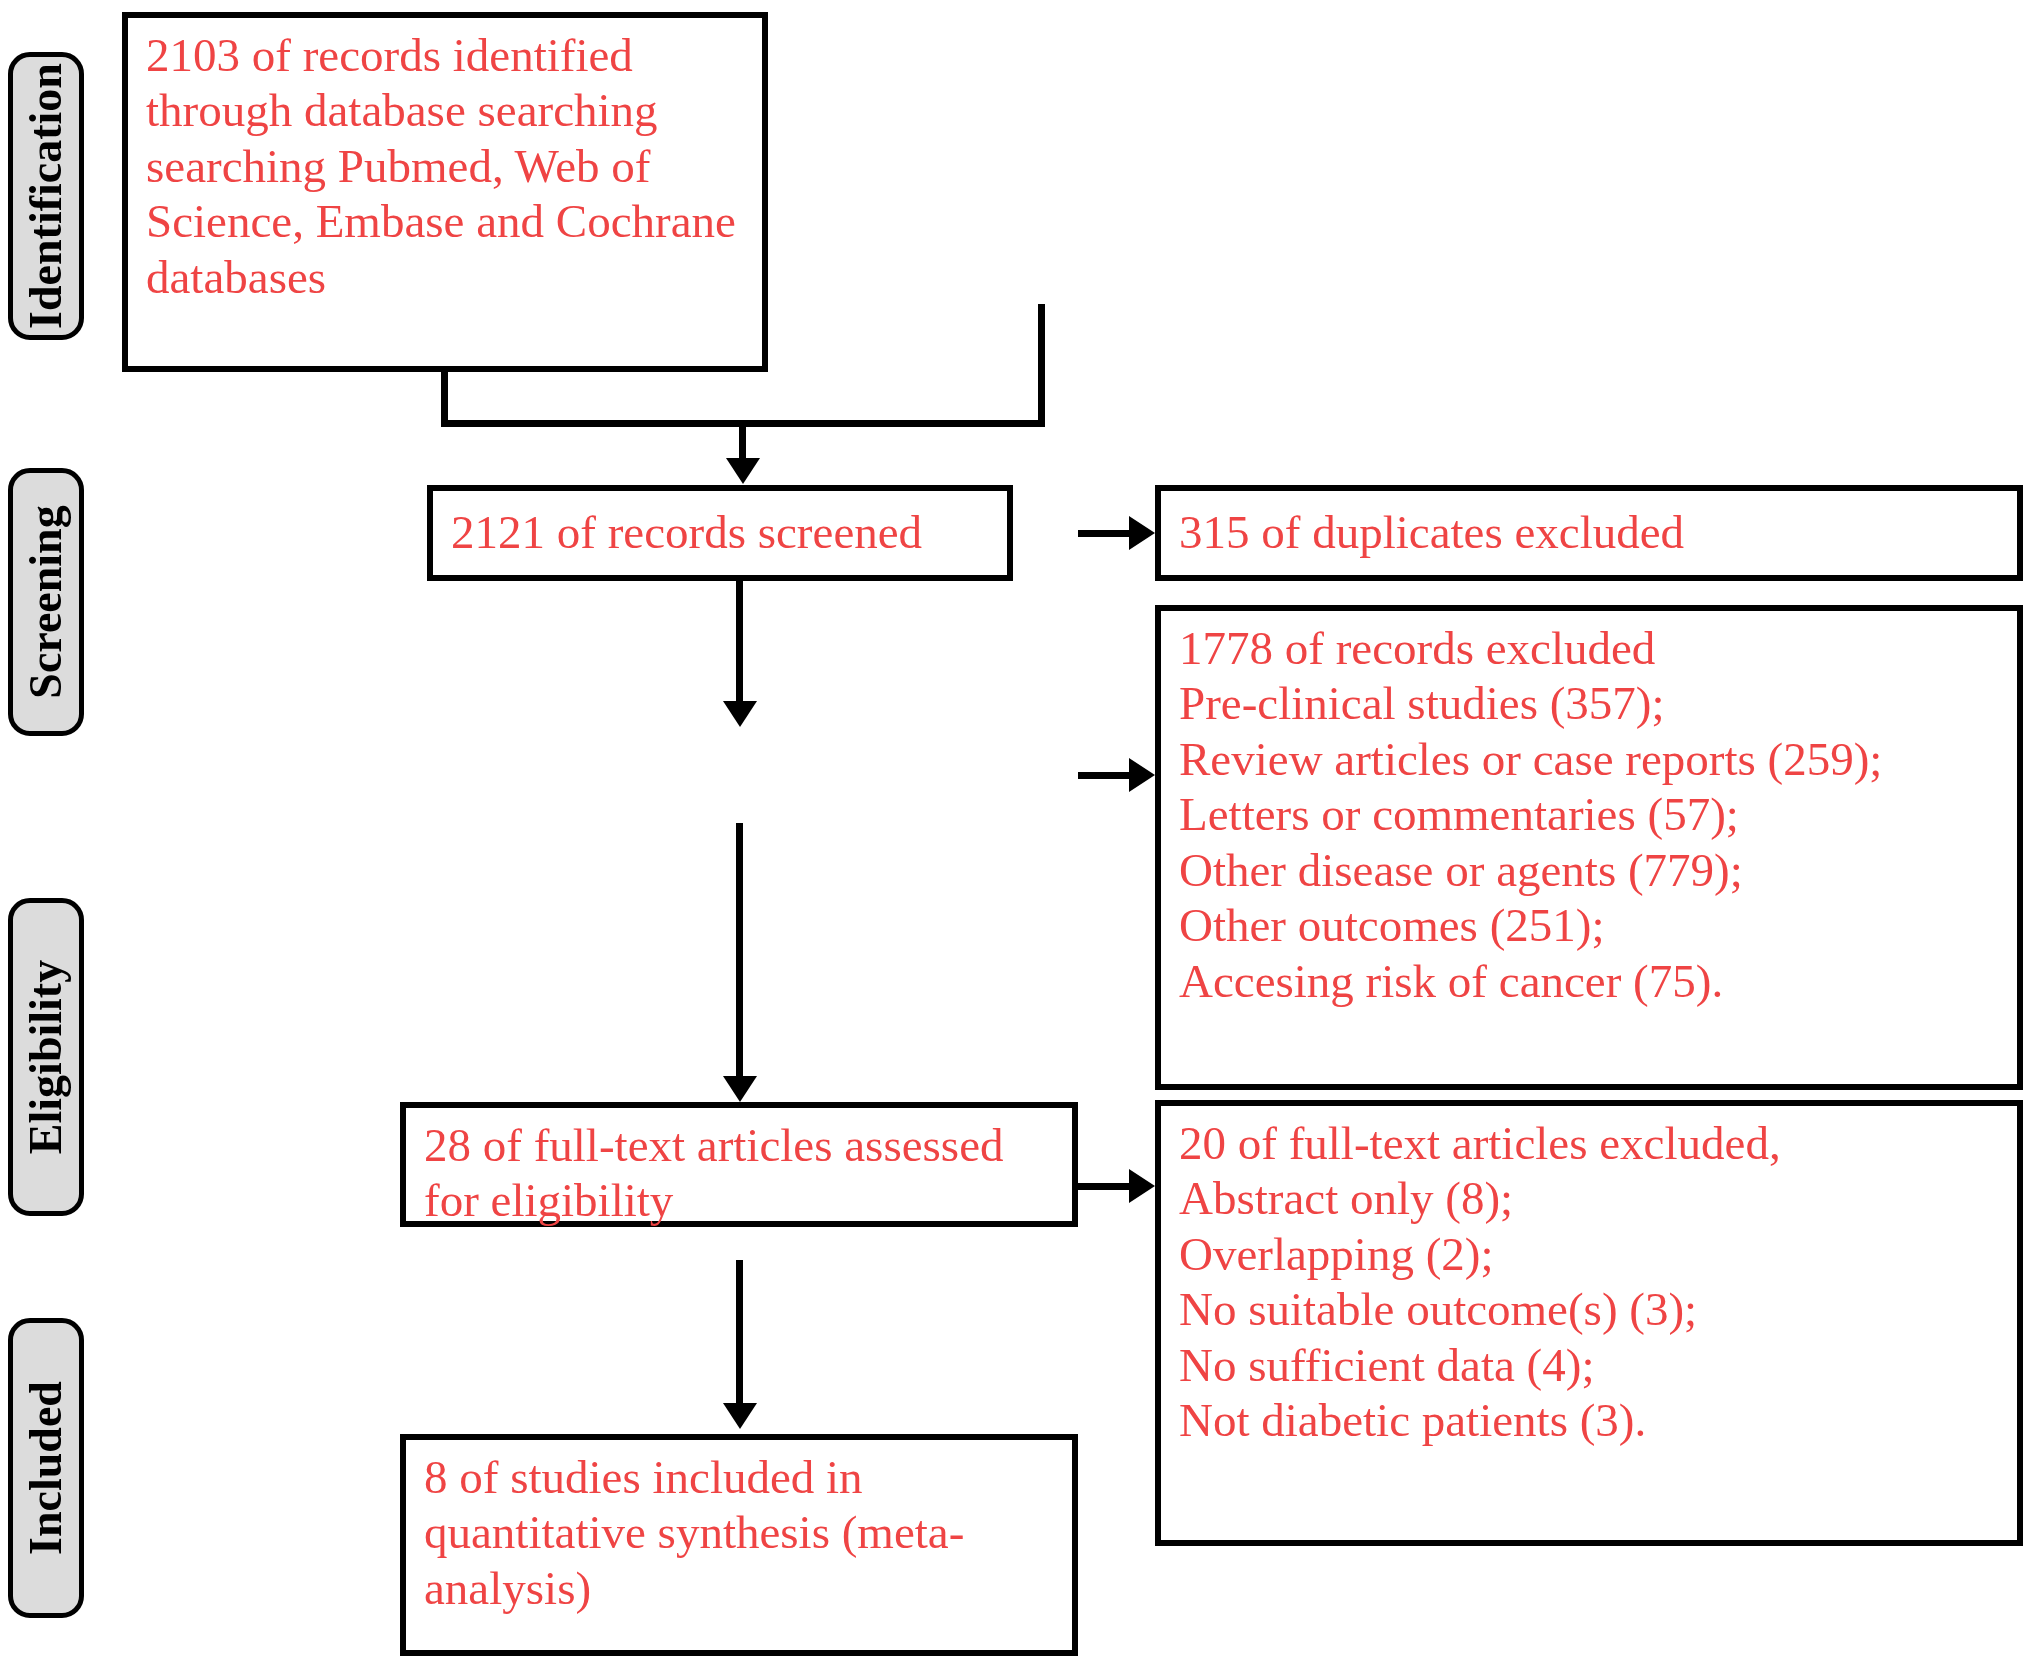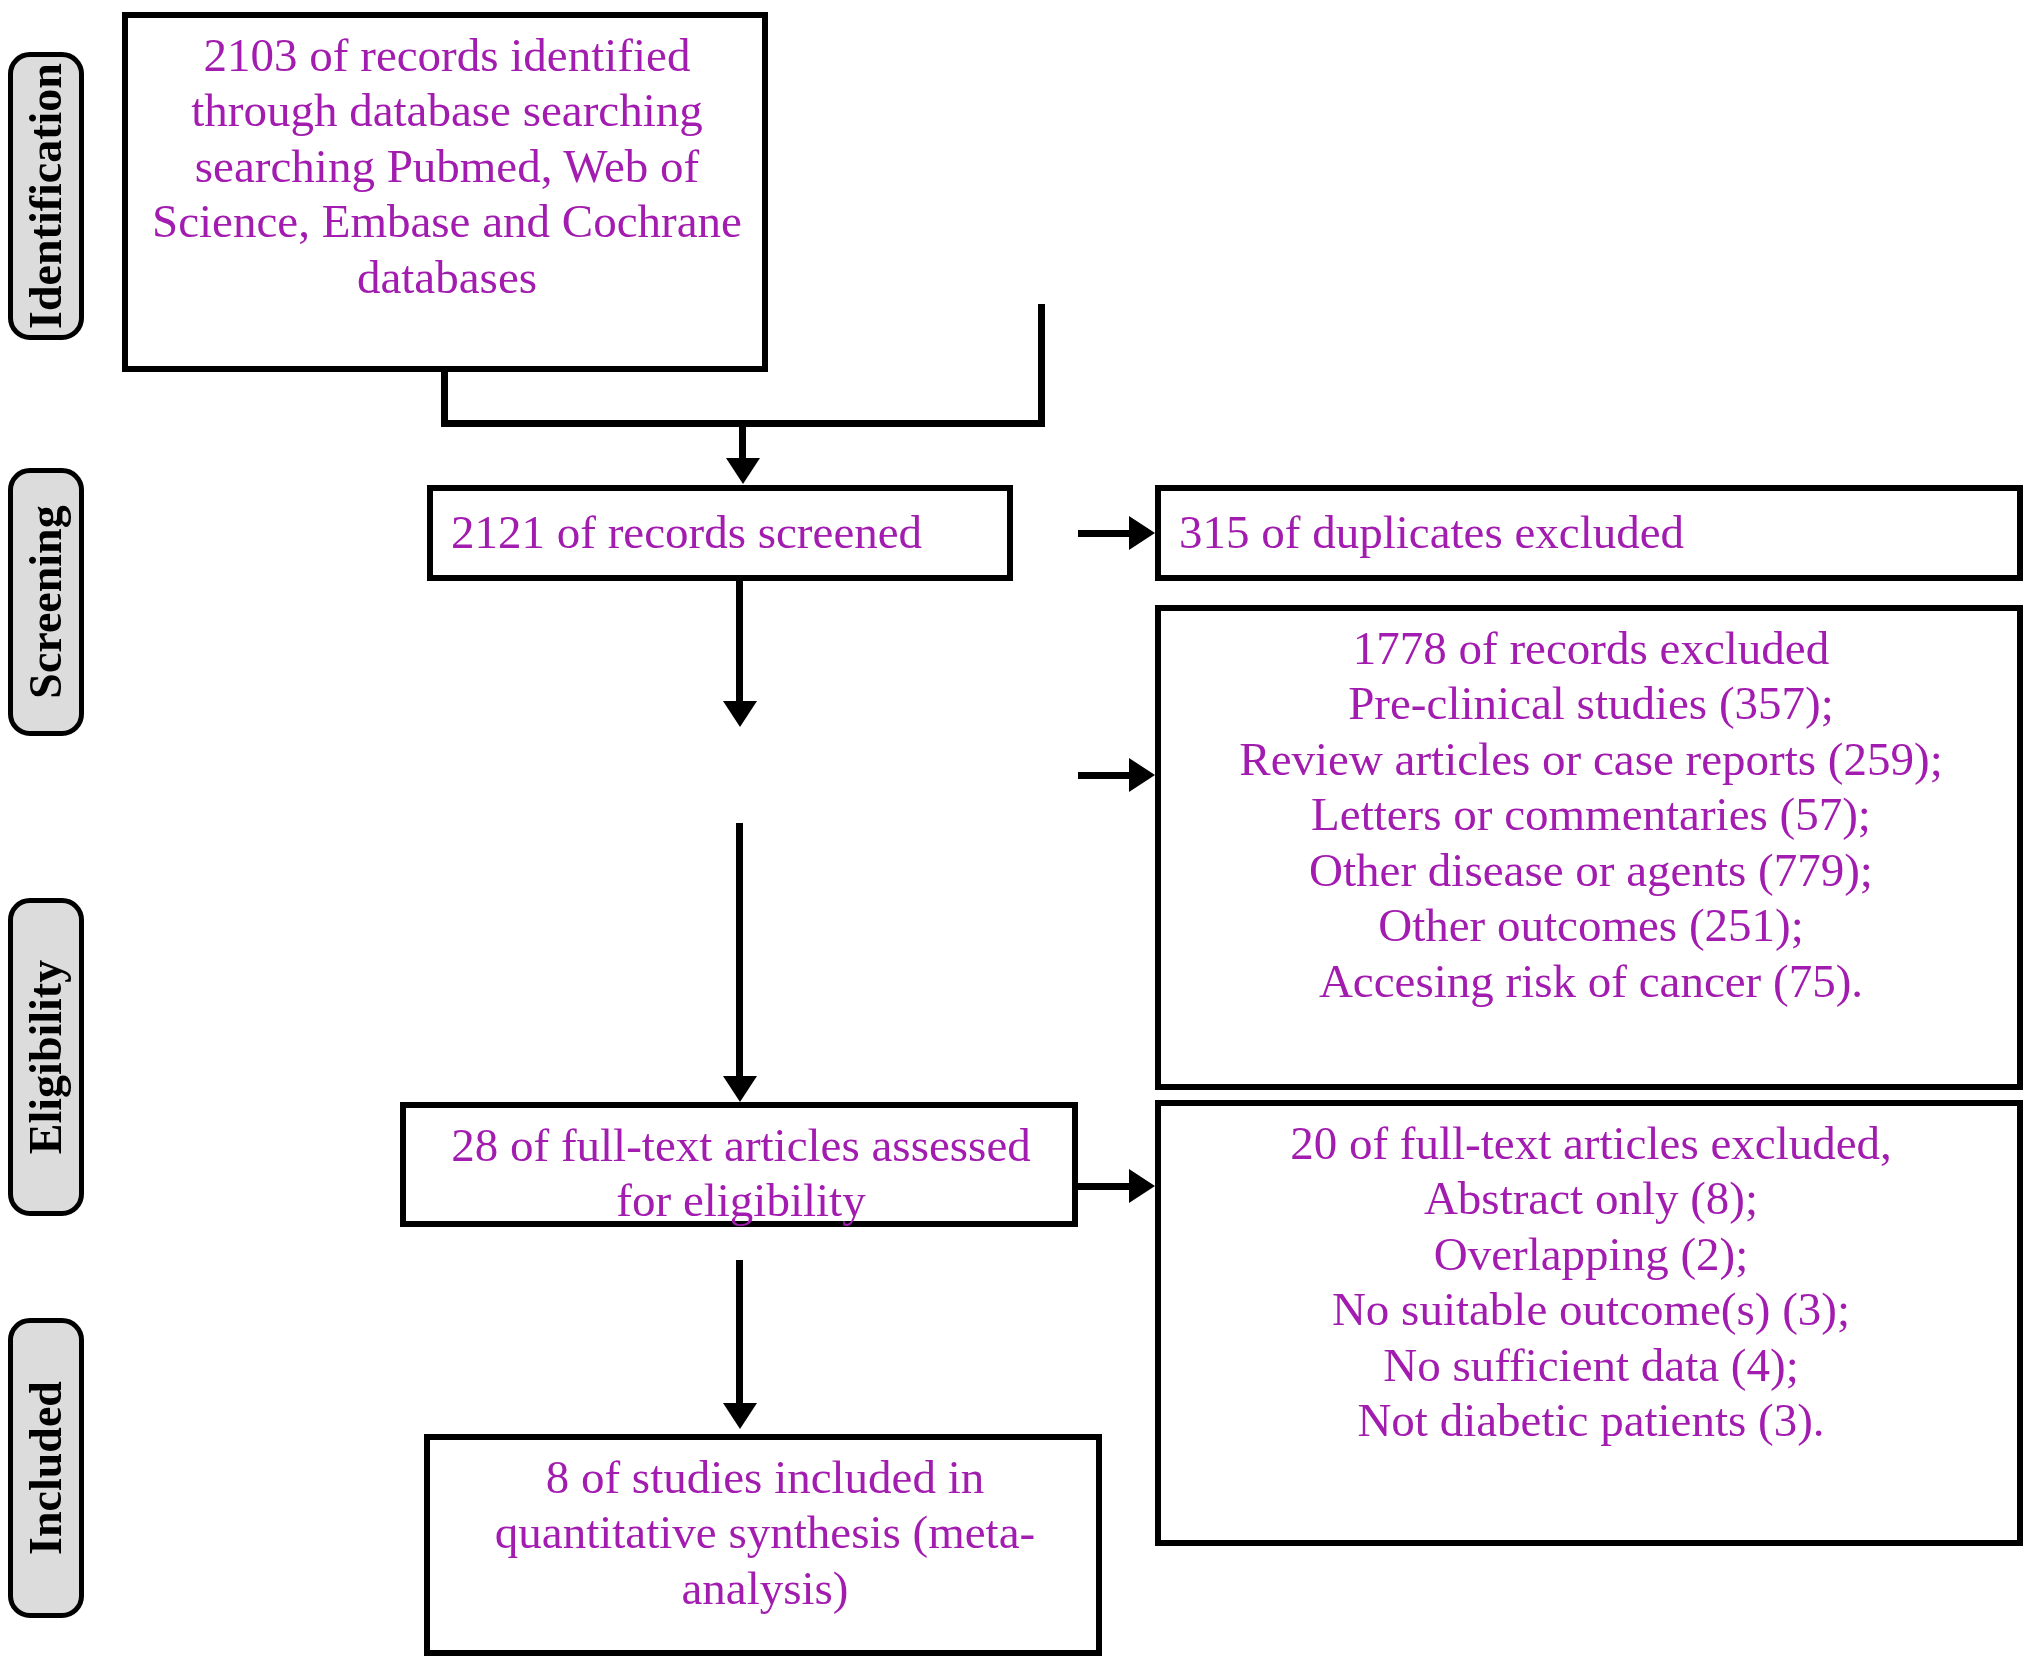--- a/index.html
+++ b/index.html
@@ -36,22 +36,21 @@
     color: #000000;
     letter-spacing: 0px;
   }
 
   
   .flow-box {
     position: absolute;
     background: #ffffff;
     border: 6px solid #000000;
     box-sizing: border-box;
-    color: #a21caf;
-    text-align: center;
+    color: #ef4444;
   }
   .flow-box .box-text {
     display: block;
     font-size: 47px;
     line-height: 1.18;
     padding: 10px 14px 0 18px;
     white-space: pre-line;
   }
   .flow-box.vcenter {
     display: flex;
@@ -164,17 +163,17 @@
 No sufficient data (4);
 Not diabetic patients (3).</span>
   </div>
 
   <div class="conn conn-h" style="left:1078px; top:1183px; width:55px;"></div>
   <div class="arrowhead-right" style="left:1129px; top:1169px;"></div>
 
   <div class="conn conn-v" style="left:736px; top:1260px; height:145px;"></div>
   <div class="arrowhead-down" style="left:723px; top:1403px;"></div>
 
-  <div class="flow-box" style="left:400px; top:1434px; width:678px; height:222px;margin-left:24px;">
+  <div class="flow-box" style="left:400px; top:1434px; width:678px; height:222px;">
     <span class="box-text">8 of studies included in quantitative synthesis (meta-analysis)</span>
   </div>
 
 </div>
 
 </body></html>

